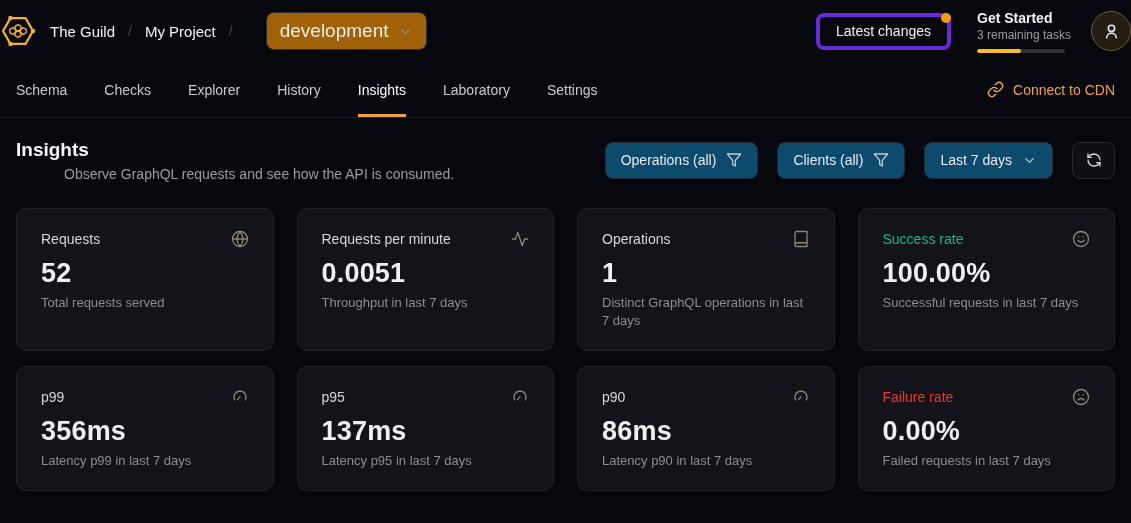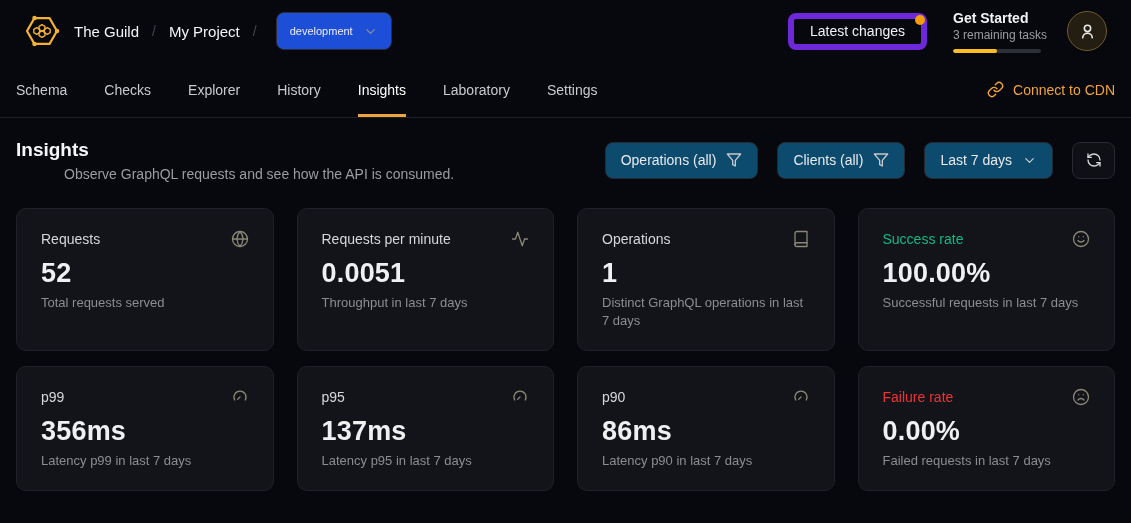--- a/index.html
+++ b/index.html
@@ -5,34 +5,34 @@
   html,body{margin:0;padding:0;}
   body{
     width:1131px;height:523px;overflow:hidden;
     background:#06080d;
     font-family:"Liberation Sans","DejaVu Sans",sans-serif;
     color:#ecedee;
     -webkit-font-smoothing:antialiased;
   }
   svg{display:block}
   
-  .header{height:62px;display:flex;align-items:center;padding:0 24px;}
+  .header{height:62px;display:flex;align-items:center;padding:0 0;}
   .logo{width:36px;height:36px;margin-right:14px;flex:0 0 auto;}
   .crumb{font-size:15px;font-weight:500;color:#f4f5f6;}
   .crumb-sep{color:#43474e;margin:0 13px;font-size:14px;}
   .env-btn{
-    display:flex;align-items:center;gap:10px;margin-left:6px;
-    background:#1d4ed8;border:1px solid #2b2e34;border-radius:8px;
-    height:38px;padding:0 13px;color:#eceded;font-size:11px;cursor:pointer;
+    display:flex;align-items:center;gap:10px;margin-left:20px;
+    background:#a16207;border:1px solid #2b2e34;border-radius:8px;
+    height:38px;padding:0 13px;color:#eceded;font-size:19px;cursor:pointer;
   }
   .env-btn .chev{color:#8b8e93}
   .header-right{margin-left:auto;display:flex;align-items:center;gap:26px;}
   .latest-btn{
     position:relative;height:37px;padding:0 16px;background:transparent;
-    border:6px solid #6d28d9;border-radius:8px;color:#f1f2f3;font-size:14px;cursor:pointer;
+    border:4px solid #6d28d9;border-radius:8px;color:#f1f2f3;font-size:14px;cursor:pointer;
   }
   .latest-dot{position:absolute;top:-4px;right:-4px;width:10px;height:10px;border-radius:50%;background:#f59e0b;}
   .get-started{width:88px;}
   .gs-title{font-size:14px;font-weight:600;color:#f3f4f5;line-height:17px;}
   .gs-sub{font-size:12px;color:#9b9da2;line-height:15px;margin-top:1px;white-space:nowrap;}
   .gs-bar{margin-top:6px;height:4px;border-radius:2px;background:#2d3036;overflow:hidden;}
   .gs-fill{height:100%;background:#fbbf24;border-radius:2px;}
   .avatar{
     width:38px;height:38px;border-radius:50%;background:#231d12;
     border:1px solid #6e5c2e;display:flex;align-items:center;justify-content:center;

